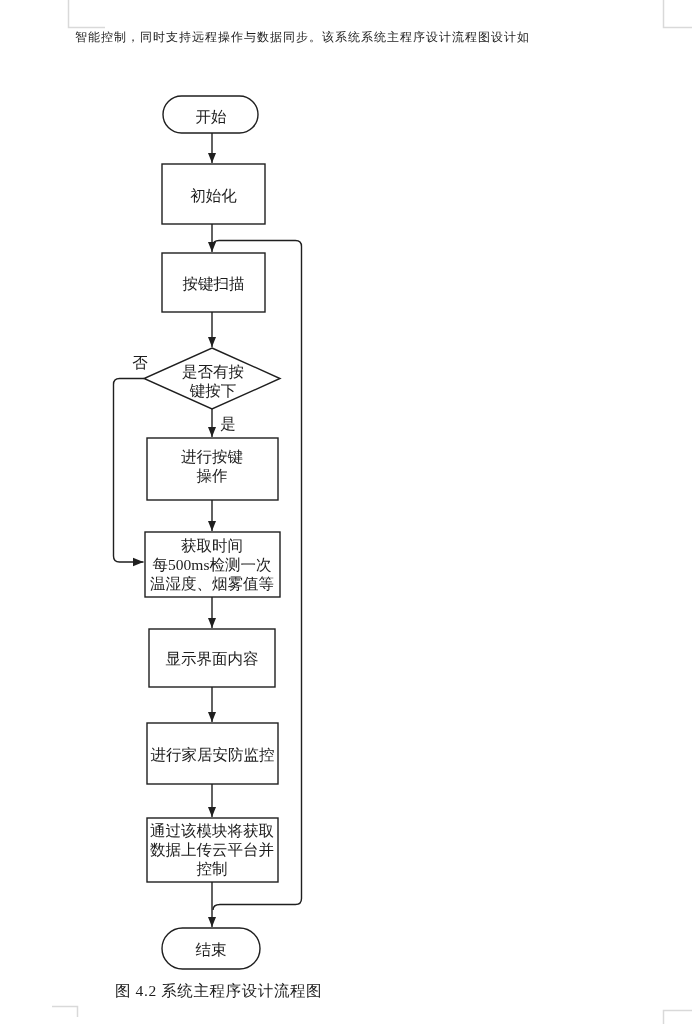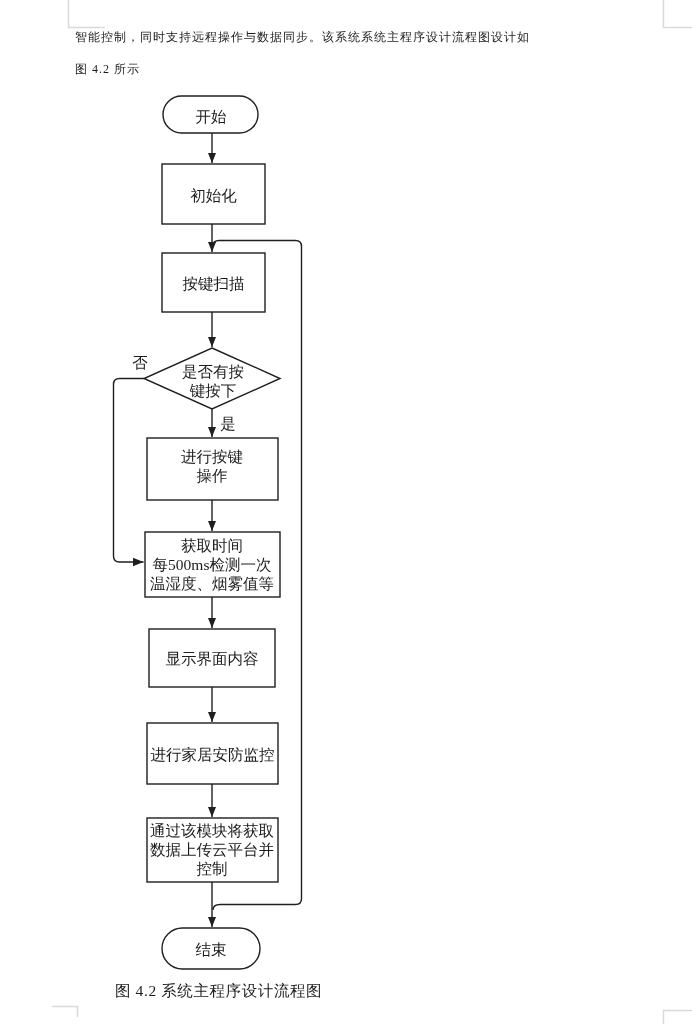--- a/index.html
+++ b/index.html
@@ -27,21 +27,20 @@
     text-anchor: middle; dominant-baseline: central;
   }
 </style>
 </head>
 <body>
 
 <div class="page">
 
   <div class="body-text">
     <div>智能控制，同时支持远程操作与数据同步。该系统系统主程序设计流程图设计如</div>
-    <div>图 4.2 所示</div>
   </div>
 
   <svg class="flow" width="692" height="1024" viewBox="0 0 692 1024">
     <defs>
       <marker id="ah" viewBox="0 0 10 10" refX="10" refY="5" markerWidth="7.5" markerHeight="7.5" orient="auto">
         <path d="M0,1 L10,5 L0,9 Z" fill="#1f1f1f"></path>
       </marker>
     </defs>
 
     <path class="crop" d="M68.5,0 V27.5 H105"></path>

